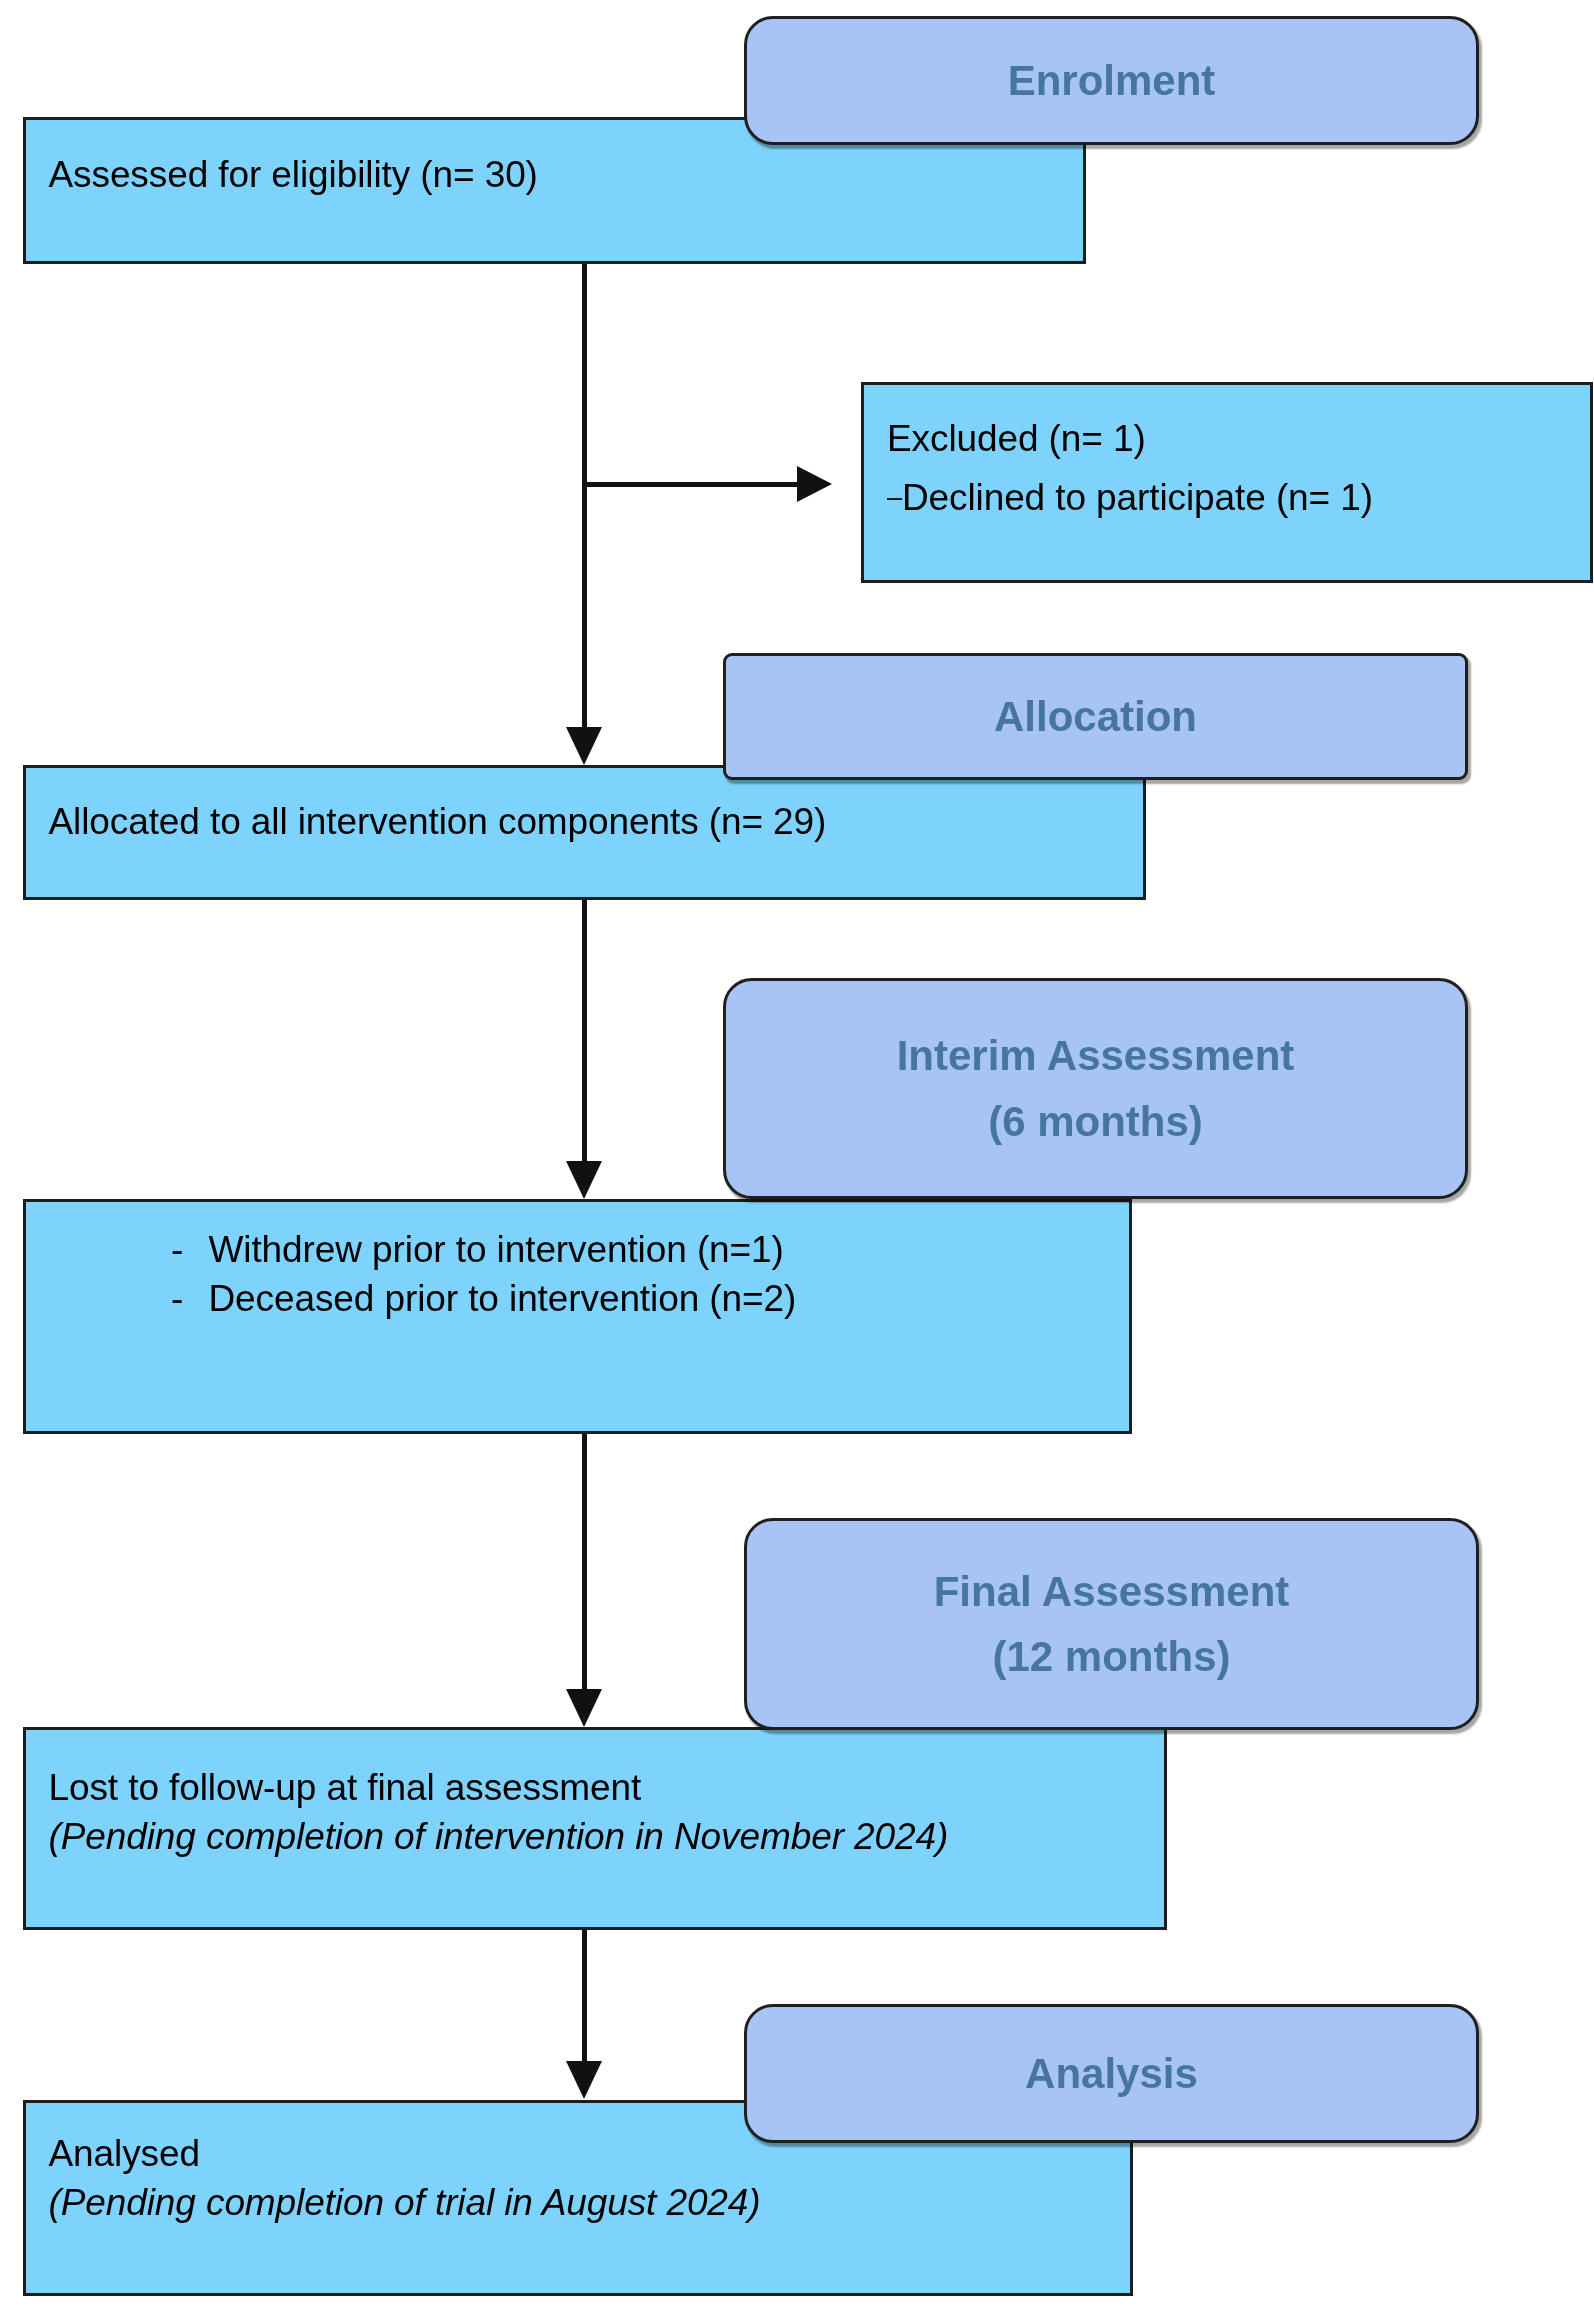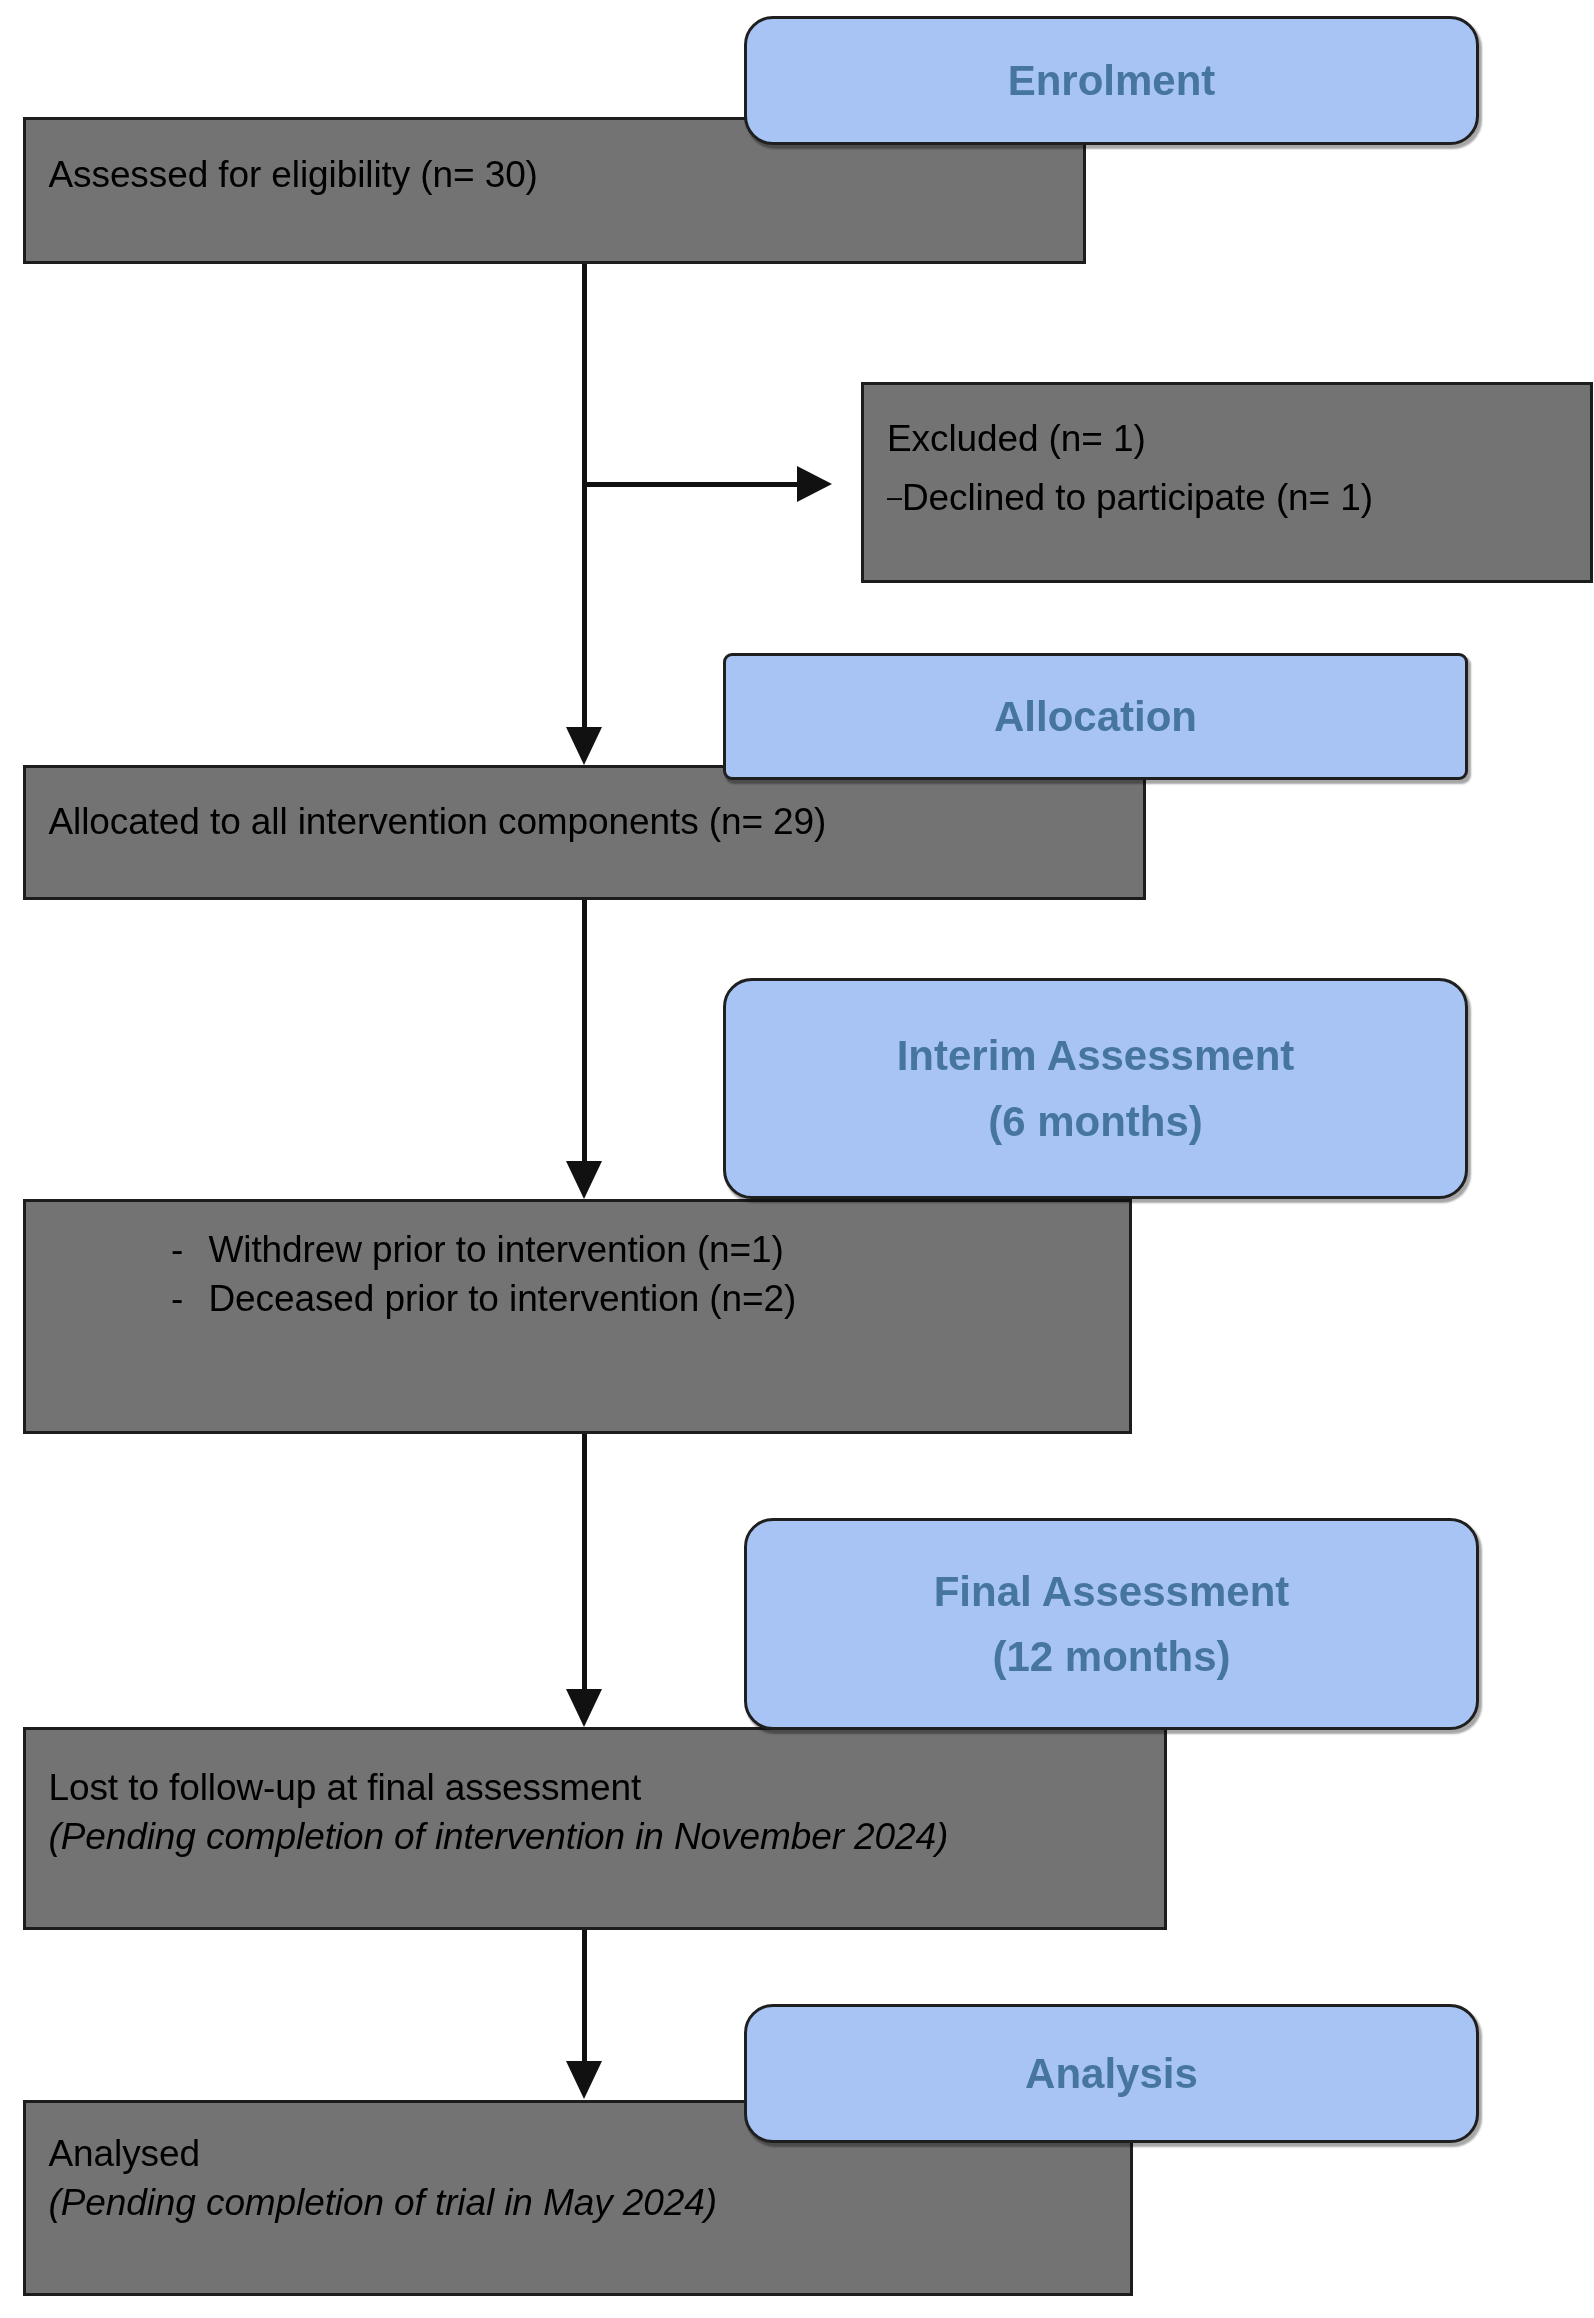--- a/index.html
+++ b/index.html
@@ -12,21 +12,21 @@
     width: 1595px;
     height: 2319px;
     background: #ffffff;
     font-family: "Liberation Sans", sans-serif;
     overflow: hidden;
   }
 
   
   .wbox {
     position: absolute;
-    background: #737373;
+    background: #7dd3fc;
     border: 3.4px solid #1d1d1d;
     box-sizing: border-box;
     z-index: 2;
   }
   .wbox .lines {
     position: absolute;
     left: 23px;
     right: 12.2px;
     color: #000000;
     font-size: 37px;
@@ -164,21 +164,21 @@
     <span>Final Assessment</span>
     <span>(12 months)</span>
   </div>
 
   <div class="vline" style="left:582px; top:1930px; height:142px;"></div>
   <div class="arrow-down" style="left:566px; top:2061px;"></div>
 
   <div class="wbox" style="left:22.5px; top:2100px; width:1110px; height:196px;text-decoration:underline;">
     <div class="lines" style="top:26px;">
       <div>Analysed</div>
-      <div class="ital">(Pending completion of trial in May 2024)</div>
+      <div class="ital">(Pending completion of trial in August 2024)</div>
     </div>
   </div>
 
   <div class="bbox" style="left:744px; top:2004px; width:735px; height:139px;">
     <span>Analysis</span>
   </div>
 
 </div>
 
 

